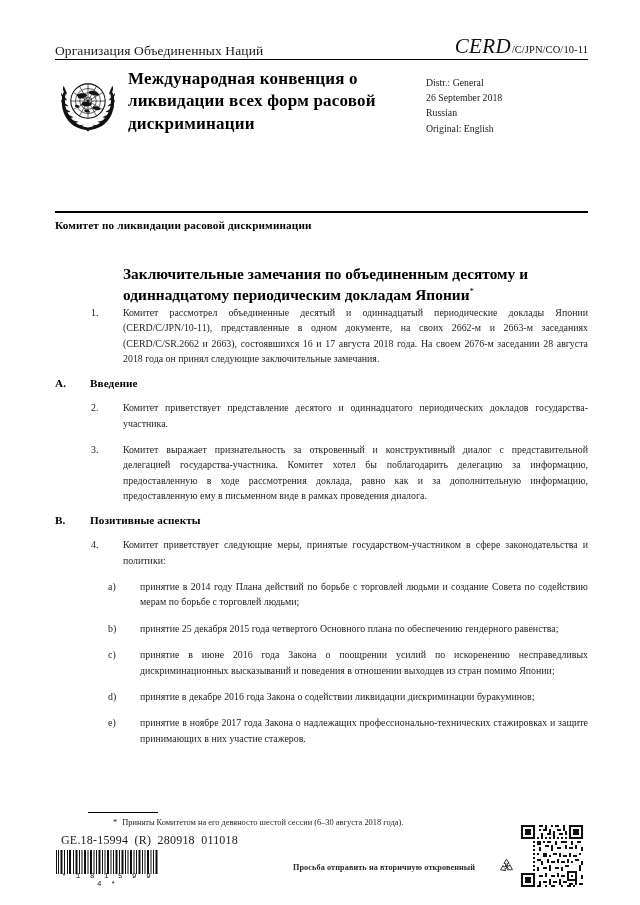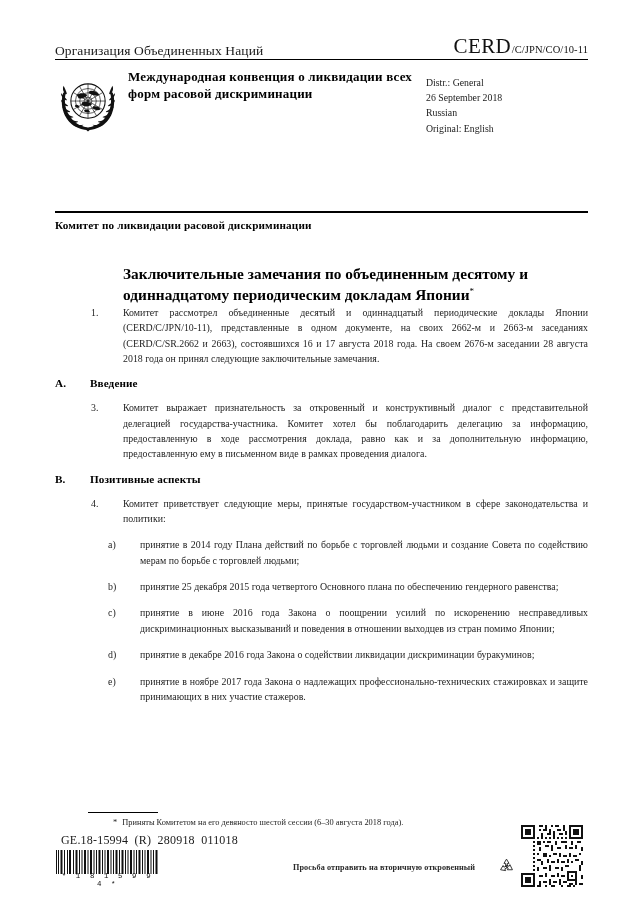--- a/index.html
+++ b/index.html
@@ -42,20 +42,21 @@
   }
   .symbol-block {
     display: flex;
     align-items: baseline;
     white-space: nowrap;
   }
   .symbol-main {
     font-size: 21px;
     letter-spacing: .4px;
     color: #111;
+    font-style: italic;
   }
   .symbol-sub {
     font-size: 10.5px;
     letter-spacing: .1px;
     color: #111;
     margin-left: .5px;
   }
 
   .rule-thin {
     position: absolute;
@@ -85,21 +86,21 @@
 
   .emblem {
     width: 66px;
     height: 66px;
     flex: 0 0 66px;
     margin-top: 4px;
   }
 
   .conv-title {
     margin-left: 7px;
-    font-size: 13px;
+    font-size: 17px;
     font-weight: bold;
     line-height: 1.32;
     letter-spacing: .2px;
     width: 290px;
     color: #000;
   }
 
   .distr {
     margin-left: 8px;
     font-size: 9.8px;
@@ -347,20 +348,21 @@
   <div class="committee">Комитет по ликвидации расовой дискриминации</div>
 
   <div class="doc-title"><span>Заключительные замечания по объединенным десятому и одиннадцатому периодическим докладам Японии</span><span class="star">*</span></div>
 
   <div class="content">
 
     <p class="para lvl1"><span class="num">1.</span><span>Комитет рассмотрел объединенные десятый и одиннадцатый периодические доклады Японии (CERD/C/JPN/10-11), представленные в одном документе, на своих 2662-м и 2663-м заседаниях (CERD/C/SR.2662 и 2663), состоявшихся 16 и 17 августа 2018 года. На своем 2676-м заседании 28 августа 2018 года он принял следующие заключительные замечания.</span></p>
 
     <h2 class="section gap-before"><span class="sec-letter">A.</span><span>Введение</span></h2>
 
+    <p class="para lvl1"><span class="num">2.</span><span>Комитет приветствует представление десятого и одиннадцатого периодических докладов государства-участника.</span></p>
 
     <p class="para lvl1"><span class="num">3.</span><span>Комитет выражает признательность за откровенный и конструктивный диалог с представительной делегацией государства-участника. Комитет хотел бы поблагодарить делегацию за информацию, предоставленную в ходе рассмотрения доклада, равно как и за дополнительную информацию, предоставленную ему в письменном виде в рамках проведения диалога.</span></p>
 
     <h2 class="section gap-before"><span class="sec-letter">B.</span><span>Позитивные аспекты</span></h2>
 
     <p class="para lvl1"><span class="num">4.</span><span>Комитет приветствует следующие меры, принятые государством-участником в сфере законодательства и политики:</span></p>
 
     <p class="para lvl2"><span class="lettr">a)</span><span>принятие в 2014 году Плана действий по борьбе с торговлей людьми и создание Совета по содействию мерам по борьбе с торговлей людьми;</span></p>
 
     <p class="para lvl2"><span class="lettr">b)</span><span>принятие 25 декабря 2015 года четвертого Основного плана по обеспечению гендерного равенства;</span></p>

